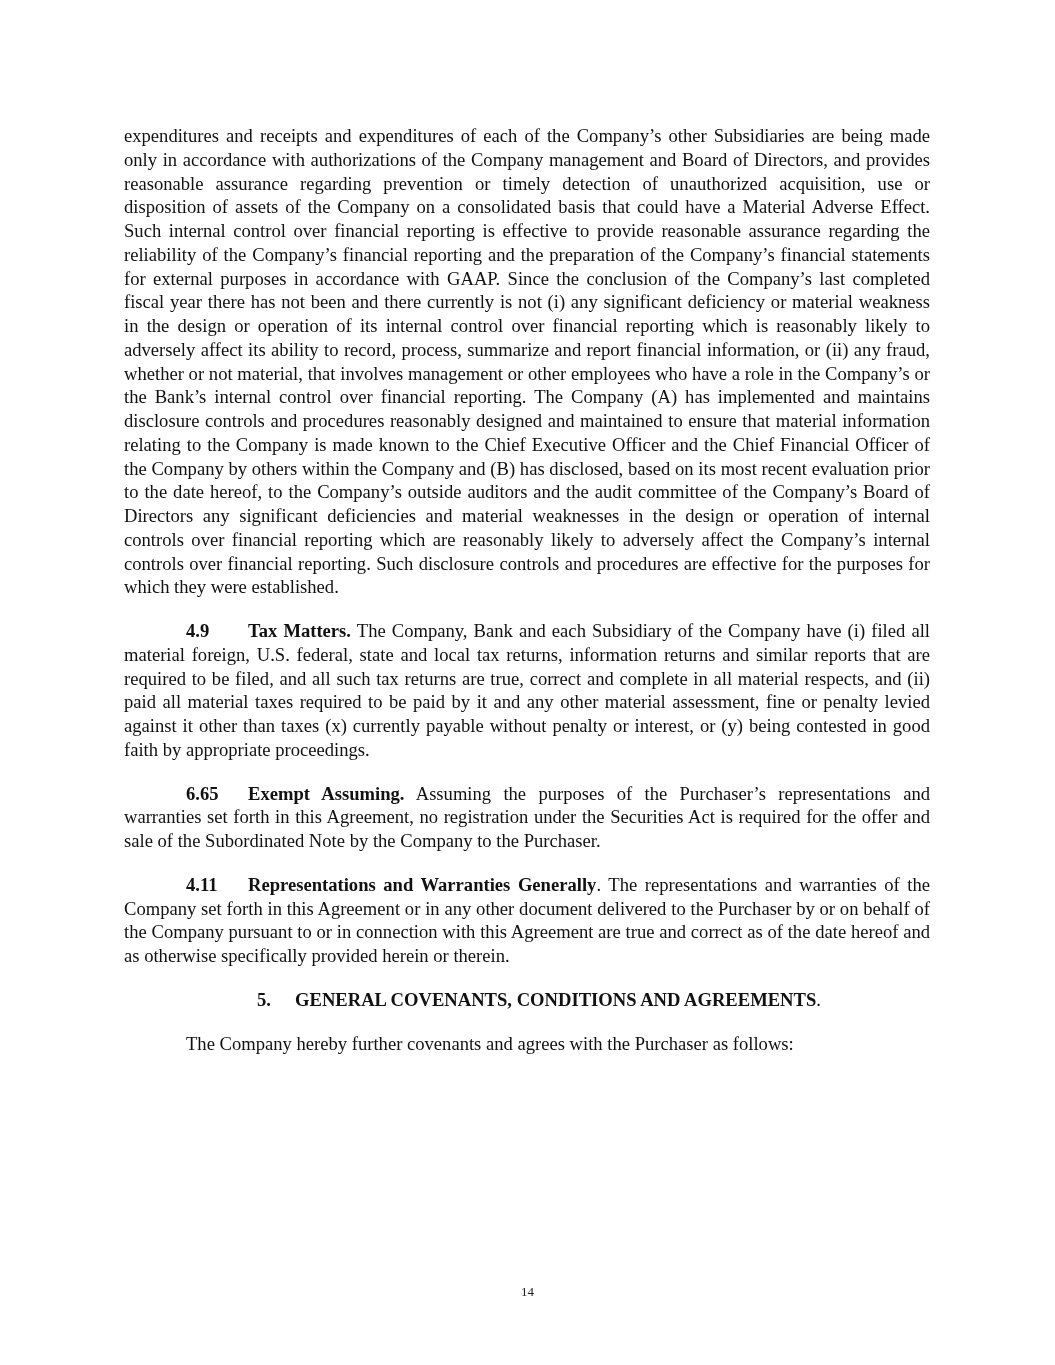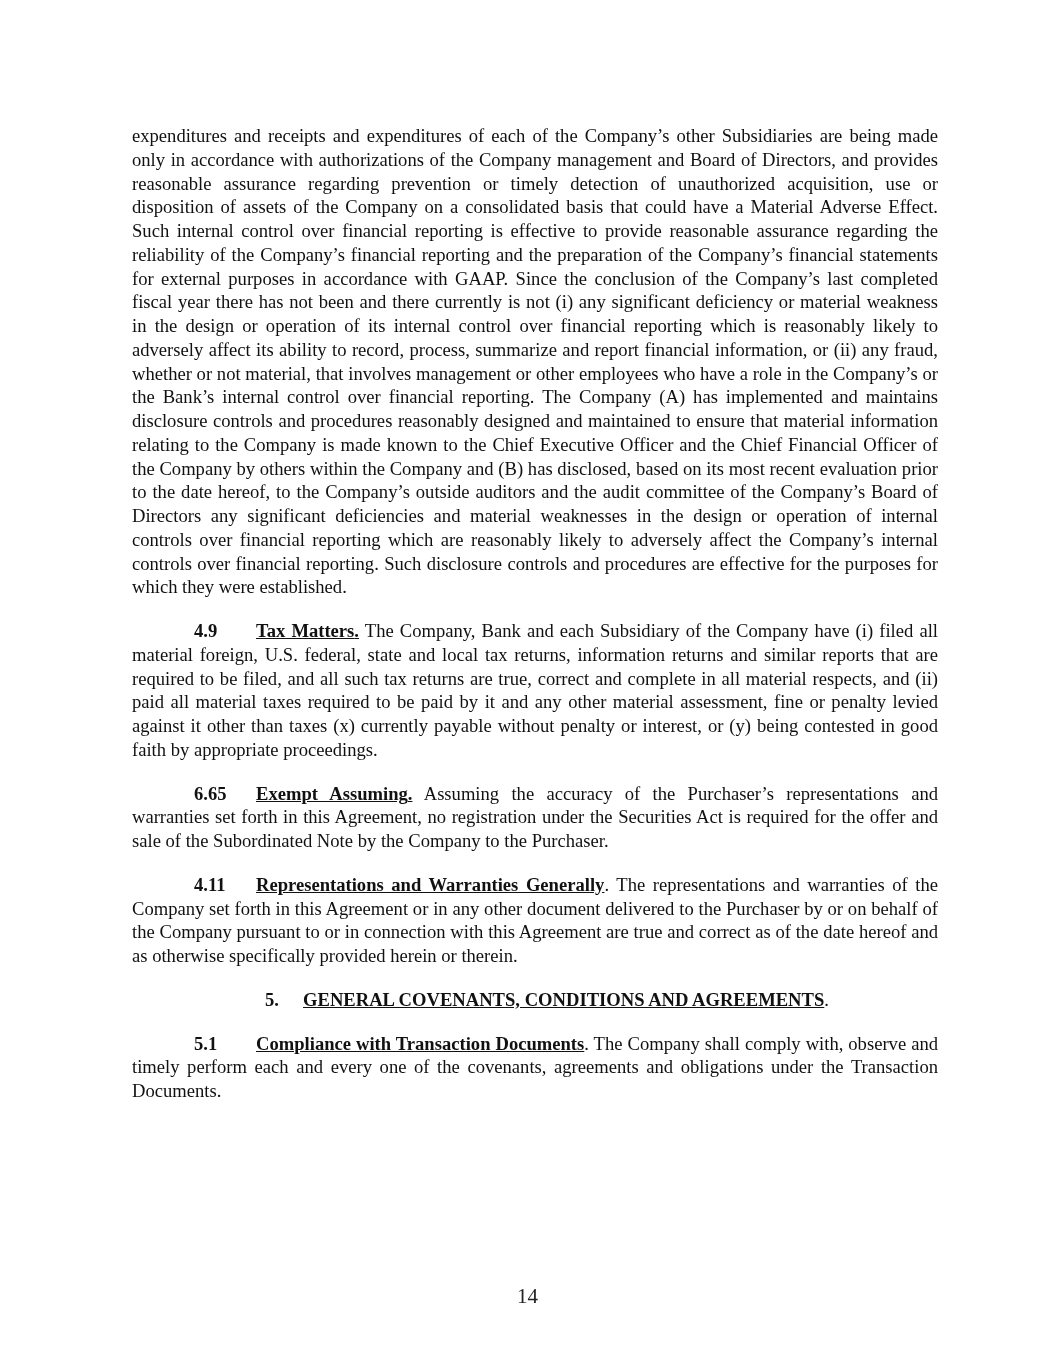--- a/index.html
+++ b/index.html
@@ -6,53 +6,52 @@
   body { width: 1055px; height: 1365px; position: relative; overflow: hidden; }
   .page {
     position: absolute;
     left: 124px;
     top: 124px;
     width: 806px;
     font-family: "Liberation Serif", serif;
     font-size: 18.6px;
     line-height: 23.75px;
     color: #111111;
-    margin-left: 8px;
   }
   p { margin: 0; text-align: justify; }
   .gap { margin-top: 20px; }
   .indent { text-indent: 62px; }
   .num { font-weight: bold; display: inline-block; text-indent: 0; }
   .sec-num { width: 62px; }
-  .heading { font-weight: bold; text-decoration: underline; }
+  .heading { font-weight: bold; }
   .section-head { margin-top: 20px; text-align: center; }
   .section-head .num { width: 62px; }
   .page-number {
     position: absolute;
     left: 0; right: 0;
     top: 1284px;
     text-align: center;
     font-family: "Liberation Serif", serif;
-    font-size: 21px;
+    font-size: 13px;
     color: #222222;
   }
 </style>
 </head>
 <body>
 
 <div class="page">
 
   <p>expenditures and receipts and expenditures of each of the Company’s other Subsidiaries are being made only in accordance with authorizations of the Company management and Board of Directors, and provides reasonable assurance regarding prevention or timely detection of unauthorized acquisition, use or disposition of assets of the Company on a consolidated basis that could have a Material Adverse Effect.  Such internal control over financial reporting is effective to provide reasonable assurance regarding the reliability of the Company’s financial reporting and the preparation of the Company’s financial statements for external purposes in accordance with GAAP.  Since the conclusion of the Company’s last completed fiscal year there has not been and there currently is not (i) any significant deficiency or material weakness in the design or operation of its internal control over financial reporting which is reasonably likely to adversely affect its ability to record, process, summarize and report financial information, or (ii) any fraud, whether or not material, that involves management or other employees who have a role in the Company’s or the Bank’s internal control over financial reporting.  The Company (A) has implemented and maintains disclosure controls and procedures reasonably designed and maintained to ensure that material information relating to the Company is made known to the Chief Executive Officer and the Chief Financial Officer of the Company by others within the Company and (B) has disclosed, based on its most recent evaluation prior to the date hereof, to the Company’s outside auditors and the audit committee of the Company’s Board of Directors any significant deficiencies and material weaknesses in the design or operation of internal controls over financial reporting which are reasonably likely to adversely affect the Company’s internal controls over financial reporting.  Such disclosure controls and procedures are effective for the purposes for which they were established.</p>
 
   <p class="gap indent"><span class="num sec-num">4.9</span><span class="heading"><span>Tax Matters</span><span>.</span></span><span>  The Company, Bank and each Subsidiary of the Company have (i) filed all material foreign, U.S. federal, state and local tax returns, information returns and similar reports that are required to be filed, and all such tax returns are true, correct and complete in all material respects, and (ii) paid all material taxes required to be paid by it and any other material assessment, fine or penalty levied against it other than taxes (x) currently payable without penalty or interest, or (y) being contested in good faith by appropriate proceedings.</span></p>
 
-  <p class="gap indent"><span class="num sec-num">6.65</span><span class="heading"><span>Exempt Assuming</span><span>.</span></span><span>  Assuming the accuracy of the Purchaser’s representations and warranties set forth in this Agreement, no registration under the Securities Act is required for the offer and sale of the Subordinated Note by the Company to the Purchaser.</span></p>
+  <p class="gap indent"><span class="num sec-num">6.65</span><span class="heading"><span>Exempt Assuming</span><span>.</span></span><span>  Assuming the purposes of the Purchaser’s representations and warranties set forth in this Agreement, no registration under the Securities Act is required for the offer and sale of the Subordinated Note by the Company to the Purchaser.</span></p>
 
   <p class="gap indent"><span class="num sec-num">4.11</span><span class="heading">Representations and Warranties Generally</span><span>.  The representations and warranties of the Company set forth in this Agreement or in any other document delivered to the Purchaser by or on behalf of the Company pursuant to or in connection with this Agreement are true and correct as of the date hereof and as otherwise specifically provided herein or therein.</span></p>
 
   <p class="section-head"><span class="num">5.</span><span class="heading">GENERAL COVENANTS, CONDITIONS AND AGREEMENTS</span><span>.</span></p>
 
+  <p class="gap indent">The Company hereby further covenants and agrees with the Purchaser as follows:</p>
 
-  <p class="gap indent"><span class="num sec-num">5.1</span><span class="heading">Compliance with Transaction Documents</span><span>.  The Company shall comply with, observe and timely perform each and every one of the covenants, agreements and obligations under the Transaction Documents.</span></p>
 
 </div>
 
 <div class="page-number">14</div>
 
 </body></html>

